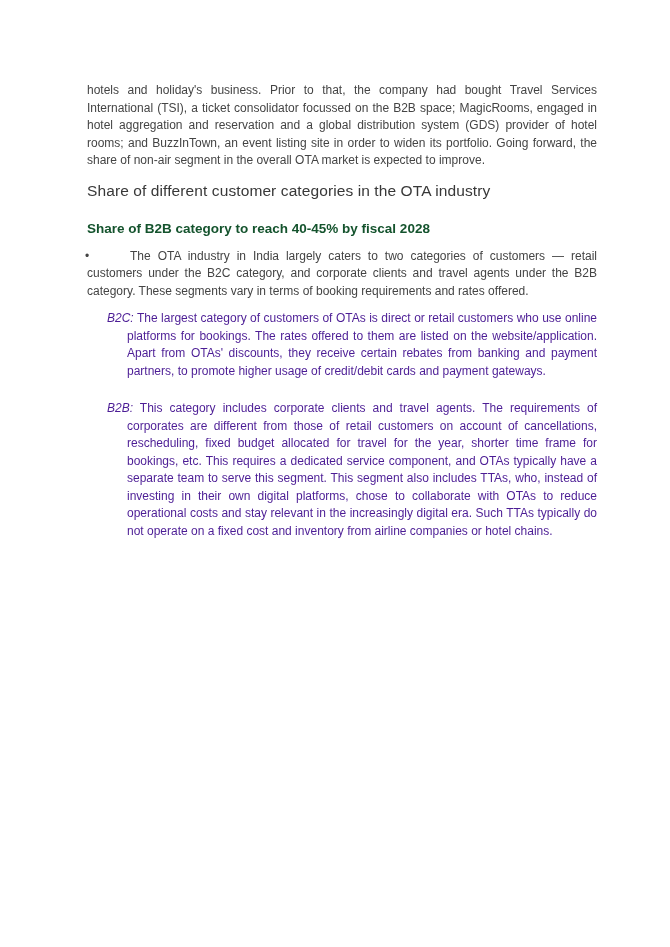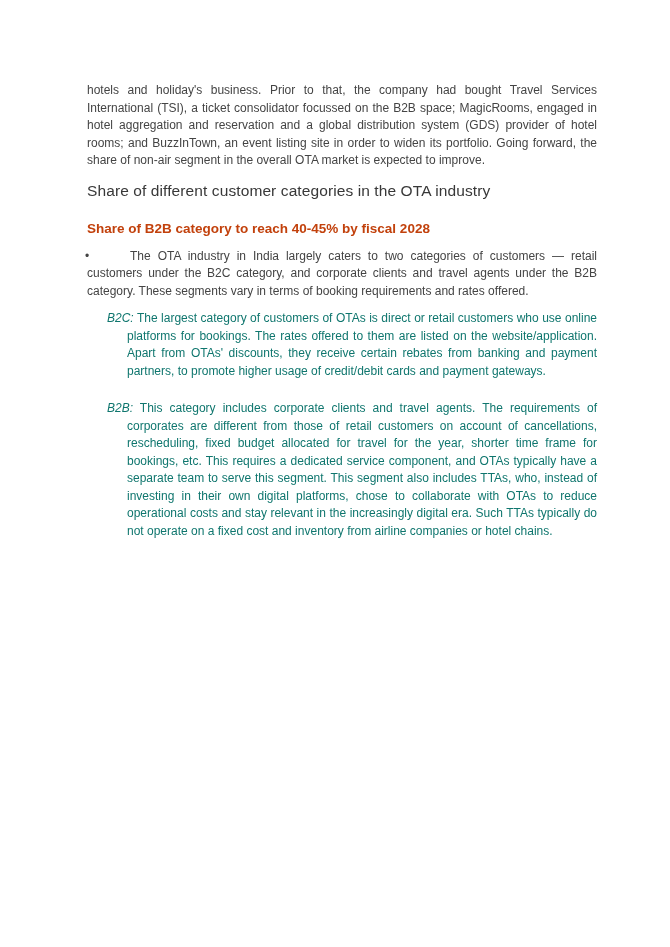--- a/index.html
+++ b/index.html
@@ -37,21 +37,21 @@
     line-height: 20px;
     font-weight: normal;
     color: #383838;
     letter-spacing: 0.1px;
   }
   h2.subsection-heading {
     margin: 19px 0 0 0;
     font-size: 13.5px;
     line-height: 18px;
     font-weight: bold;
-    color: #c2410c;
+    color: #14532d;
   }
   .bullet-par {
     position: relative;
     margin-top: 10px;
     font-size: 12px;
     line-height: 17.5px;
     color: #444444;
     text-align: justify;
     text-indent: 43px;
   }
@@ -62,21 +62,21 @@
     text-indent: 0;
     font-size: 12px;
     color: #444444;
   }
   .sub-par {
     margin-top: 10px;
     padding-left: 40px;
     text-indent: -20px;
     font-size: 12px;
     line-height: 17.5px;
-    color: #0f766e;
+    color: #4c1d95;
     text-align: justify;
   }
   .sub-par.tight {
     margin-top: 20px;
   }
   .sub-label {
     font-style: italic;
   }
   .page-number {
     position: absolute;

